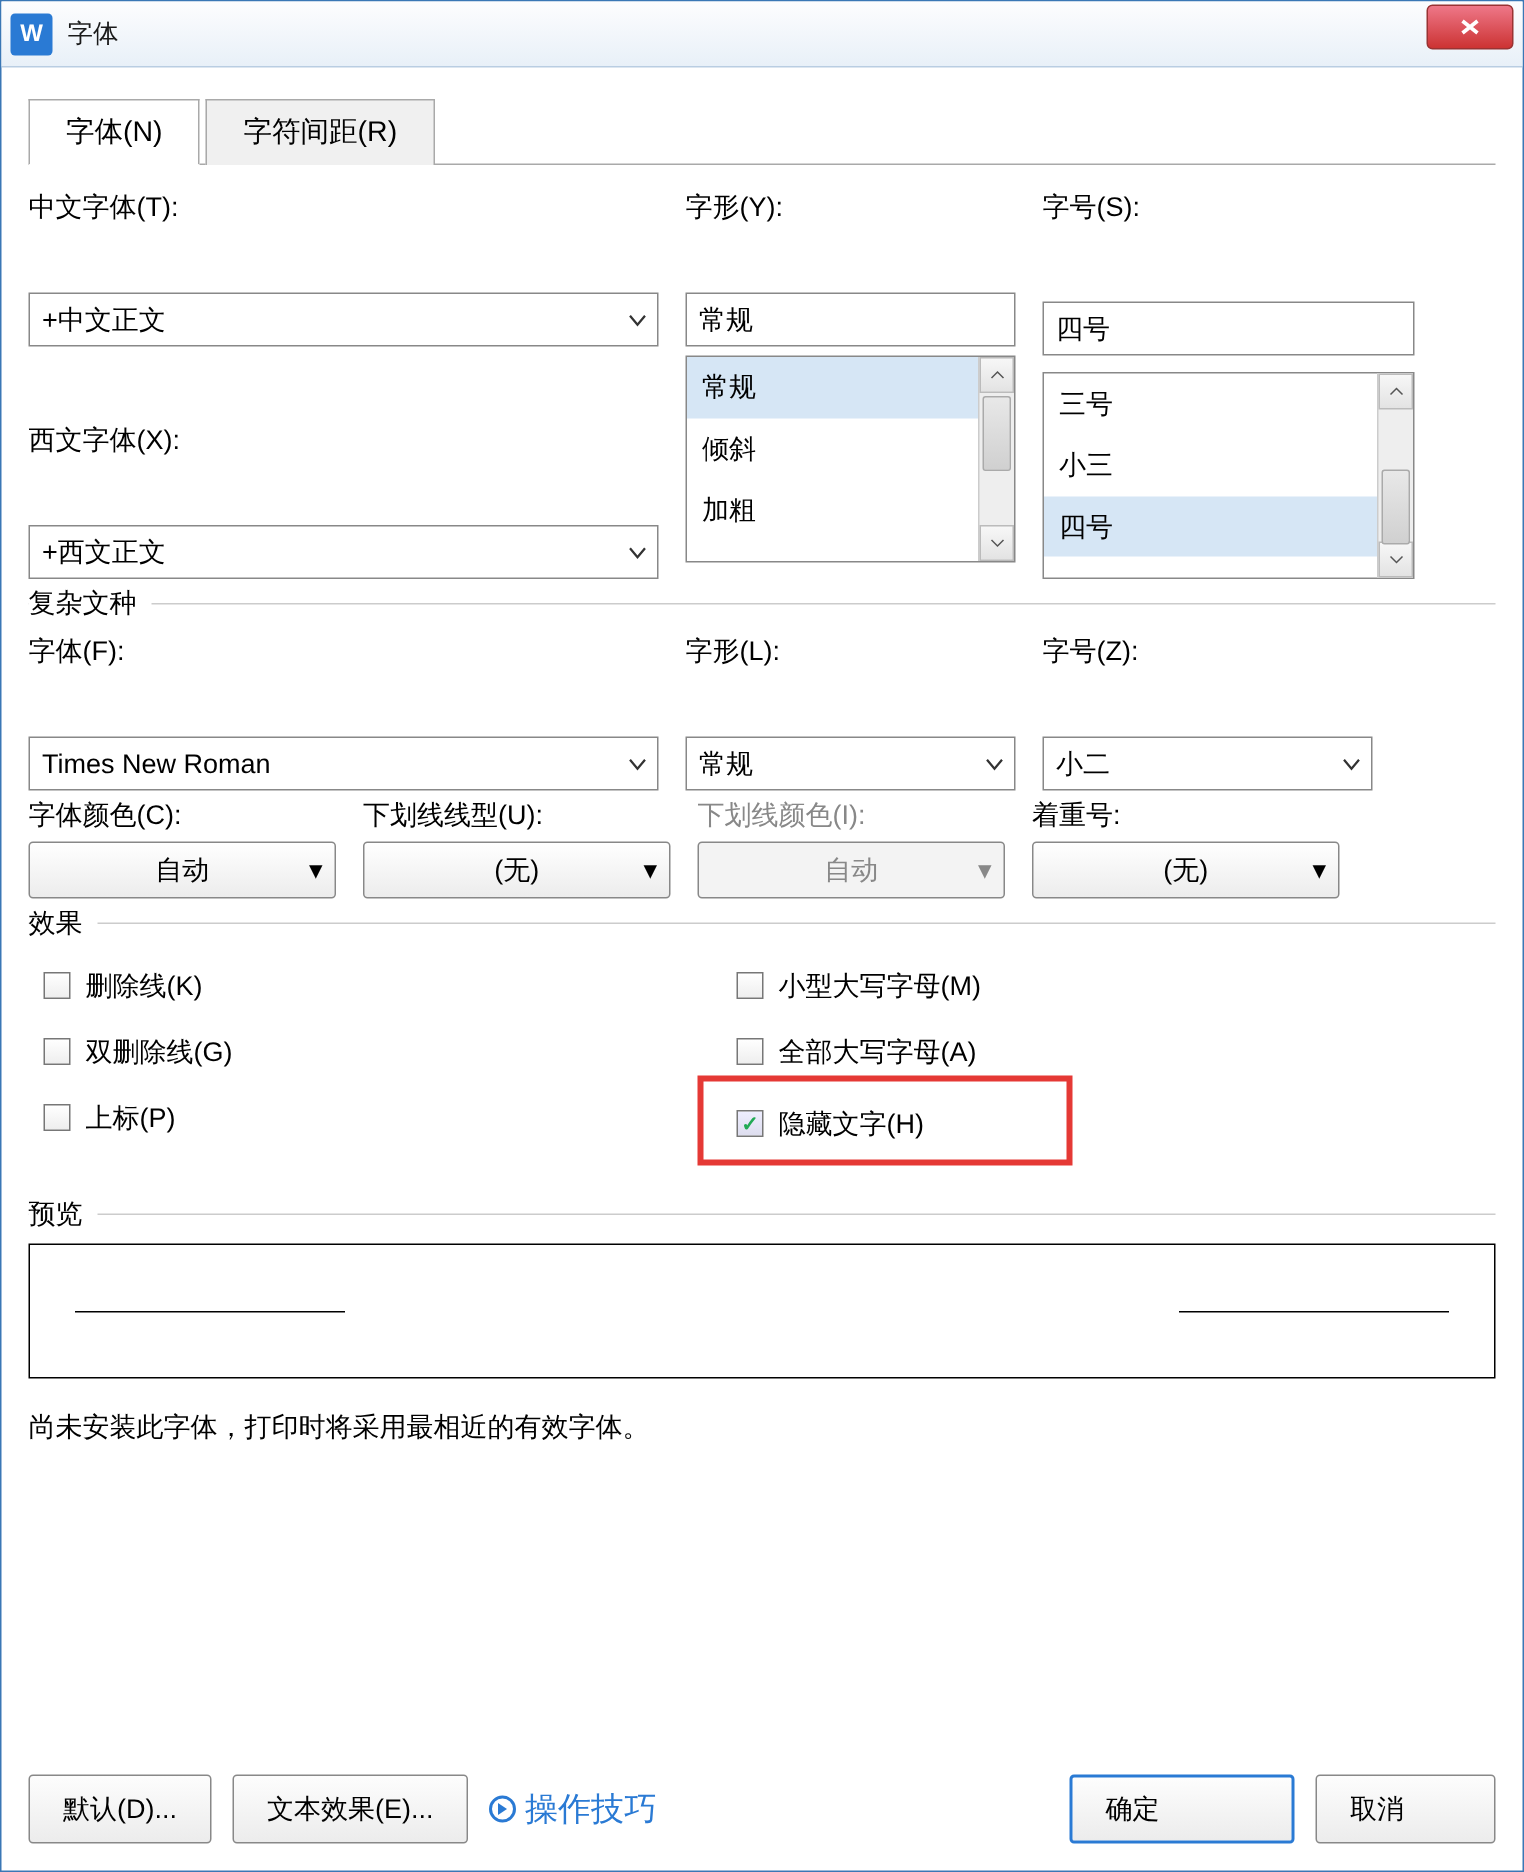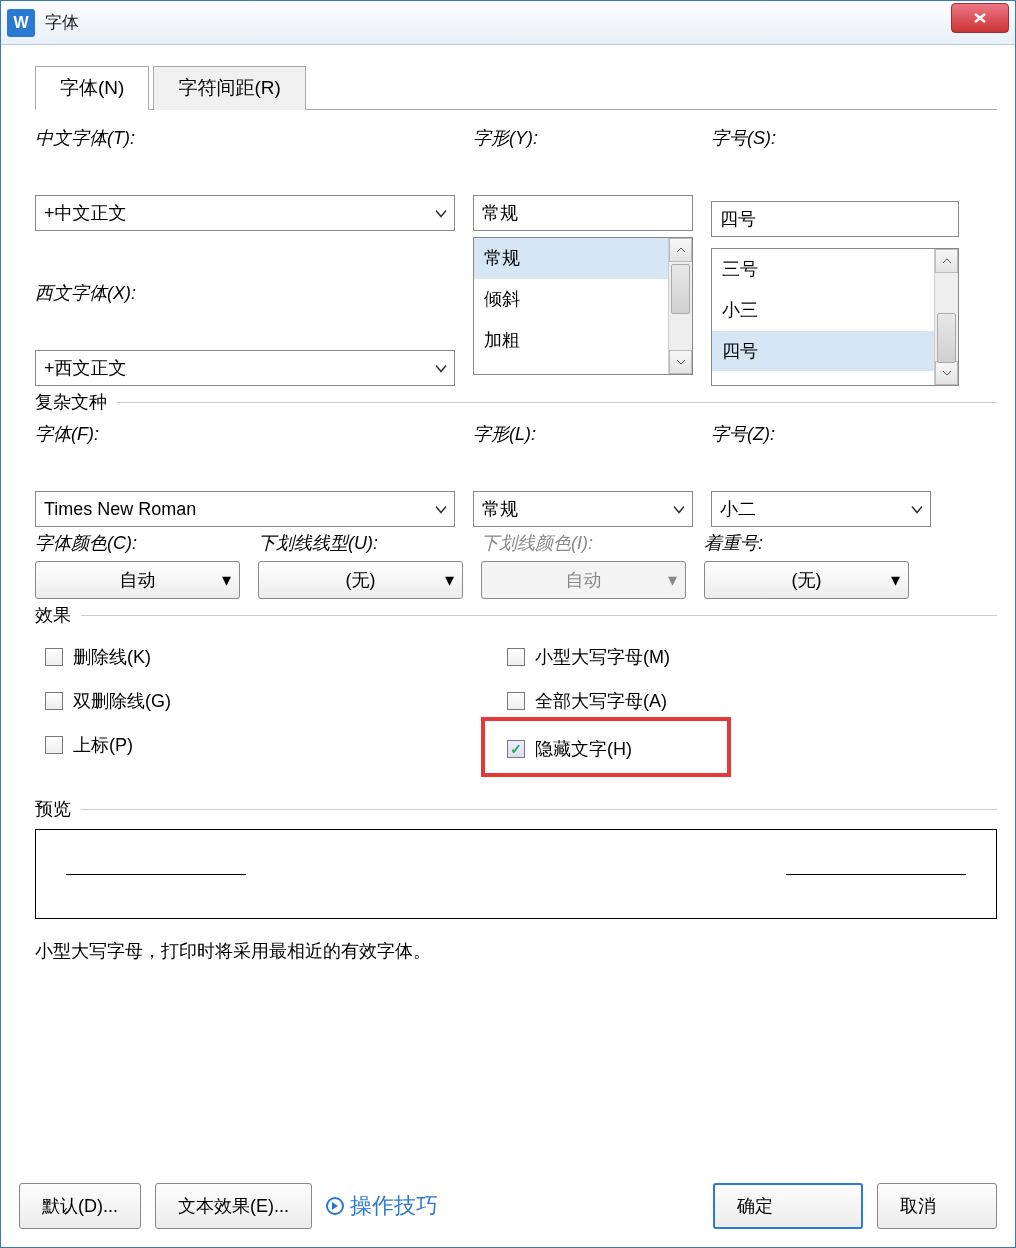--- a/index.html
+++ b/index.html
@@ -5,29 +5,29 @@
 * { box-sizing: border-box; margin: 0; padding: 0; }
 body { font-family: "Microsoft YaHei", Tahoma, sans-serif; font-size: 16px; background: #fff; }
 .window { width: 1016px; height: 1248px; border: 1px solid #3a77b5; background: #fff; position: relative; }
 
 .titlebar { height: 44px; background: linear-gradient(#fdfdfe, #e8f0f8); border-bottom: 1px solid #b9cde2; display: flex; align-items: center; padding: 0 6px; }
 .titlebar .app-icon { width: 28px; height: 28px; background: #2a7ad4; border-radius: 3px; display: flex; align-items: center; justify-content: center; color: #fff; font-weight: bold; font-size: 16px; margin-right: 10px; }
 .titlebar .title { font-size: 17px; color: #1a1a1a; }
 .close-btn { position: absolute; top: 2px; right: 6px; width: 58px; height: 30px; background: linear-gradient(#e78, #c33); border: 1px solid #933; border-radius: 4px; display: flex; align-items: center; justify-content: center; }
 .close-btn svg { stroke: #fff; stroke-width: 2.5; }
 
-.content { padding: 20px 18px 14px 34px; }
+.content { padding: 20px 18px 14px 18px; }
 
 .tabs { display: flex; border-bottom: 1px solid #a9a9a9; margin-bottom: 16px; }
 .tab { padding: 8px 24px; border: 1px solid #a9a9a9; border-bottom: none; background: #f0f0f0; margin-right: 4px; font-size: 19px; cursor: pointer; position: relative; top: 1px; }
 .tab.active { background: #fff; border-bottom: 1px solid #fff; }
 
 .row { display: flex; gap: 18px; margin-bottom: 4px; }
 .col { display: flex; flex-direction: column; }
-.lbl { font-size: 18px; margin-bottom: 6px; color: #000; font-style: italic; }
+.lbl { font-size: 18px; margin-bottom: 6px; color: #000; }
 .lbl.disabled { color: #888; }
 
 .combo { height: 36px; border: 1px solid #888; background: #fff; display: flex; align-items: center; padding: 0 8px; font-size: 18px; position: relative; cursor: pointer; margin-top: 39px; }
 .combo .arrow { position: absolute; right: 6px; top: 50%; transform: translateY(-50%); }
 .arrow svg { width: 14px; height: 10px; }
 
 .listbox { border: 1px solid #888; background: #fff; height: 138px; position: relative; }
 .listbox .item { padding: 6px 10px; font-size: 18px; line-height: 1.6; }
 .listbox .item.sel { background: #d6e6f5; }
 .listbox .sb { position: absolute; right: 0; top: 0; bottom: 0; width: 24px; background: #eee; border-left: 1px solid #ccc; display: flex; flex-direction: column; }
@@ -262,21 +262,21 @@
 
     <div class="group-wrap" style="margin-top:26px;">
       <span class="group-head">预览</span>
       <div class="hline"></div>
     </div>
     <div class="preview-box">
       <div class="preview-left"></div>
       <div class="preview-right"></div>
     </div>
 
-    <div class="info-text">小型大写字母，打印时将采用最相近的有效字体。</div>
+    <div class="info-text">尚未安装此字体，打印时将采用最相近的有效字体。</div>
   </div>
 
   <div class="button-bar">
     <div class="btn">
         <span>默认(D)...</span>
       </div>
     <div class="btn">
         <span>文本效果(E)...</span>
       </div>
     <div class="link-btn">

